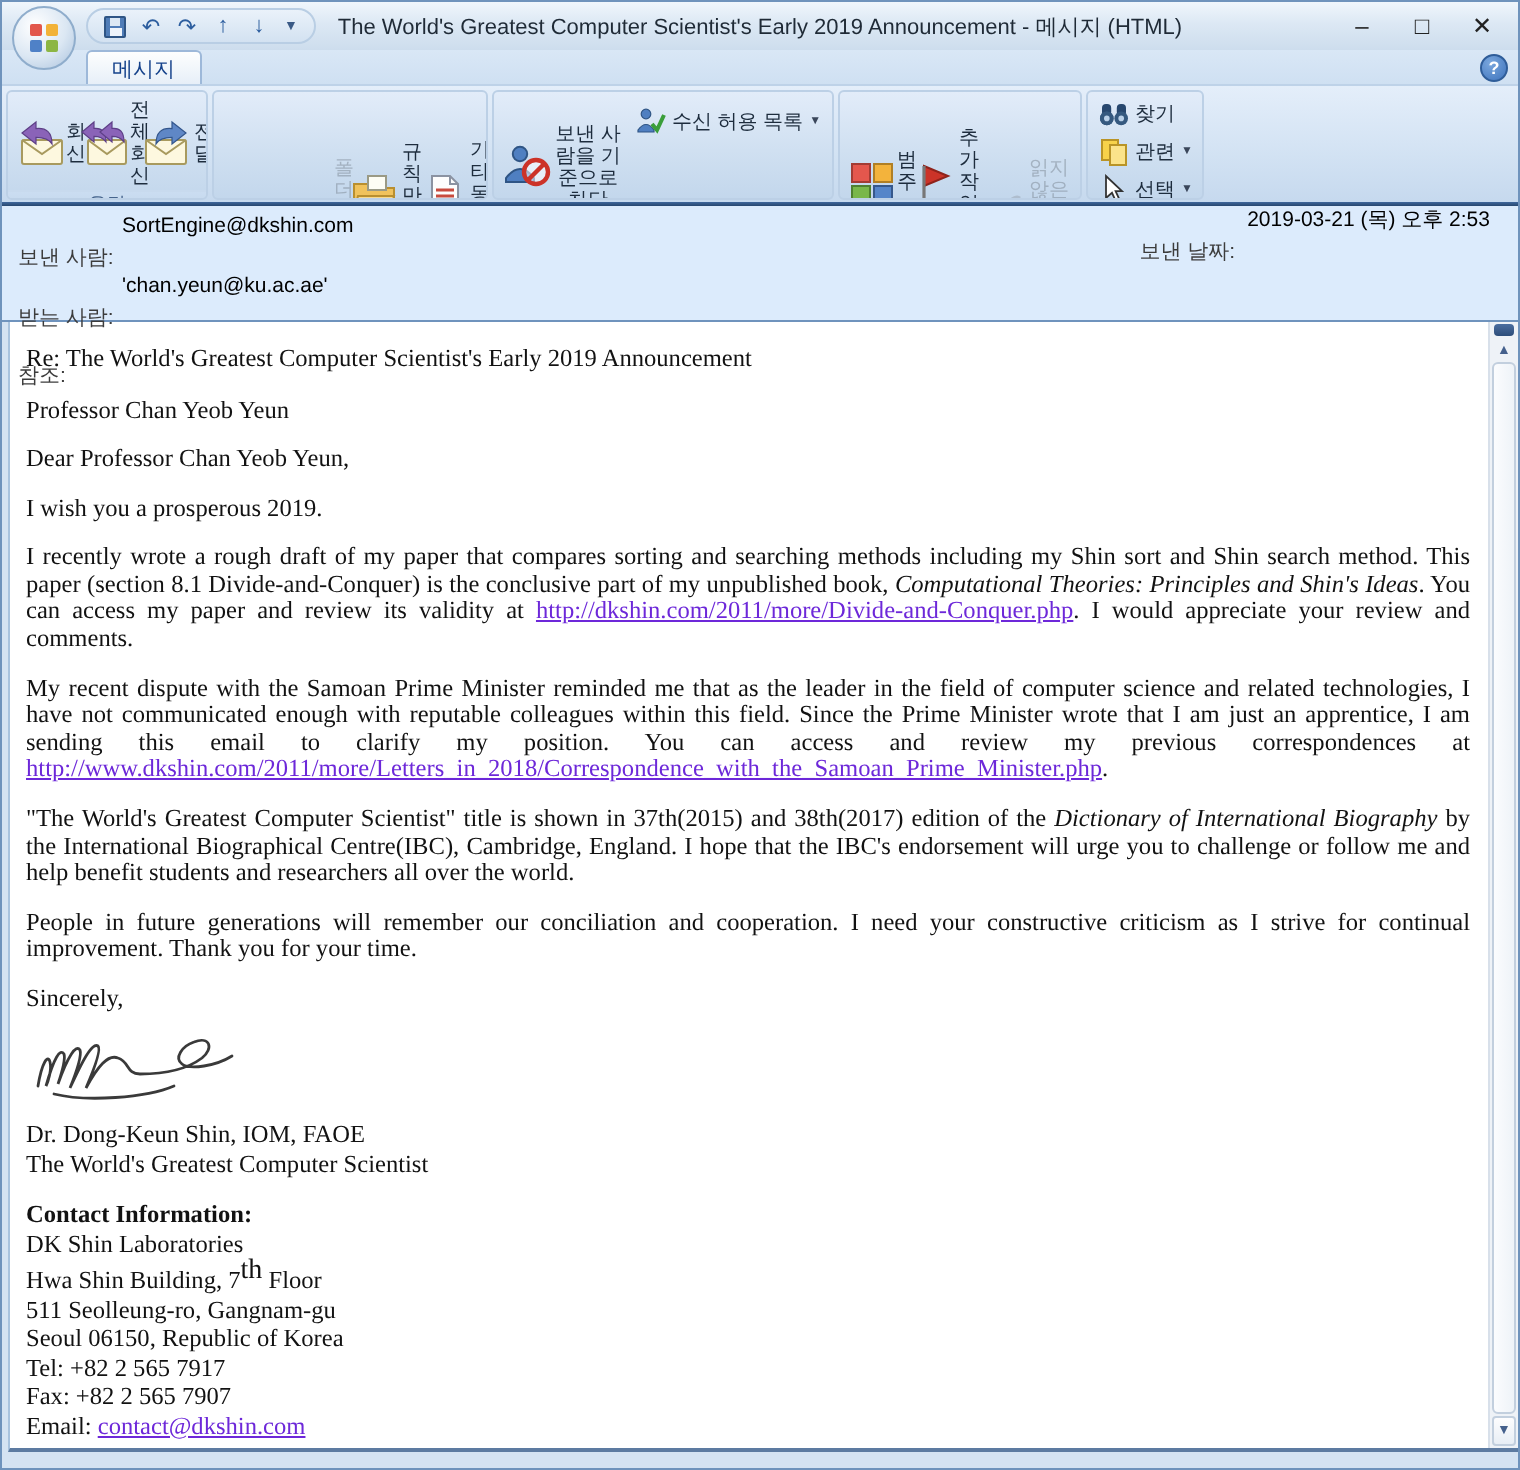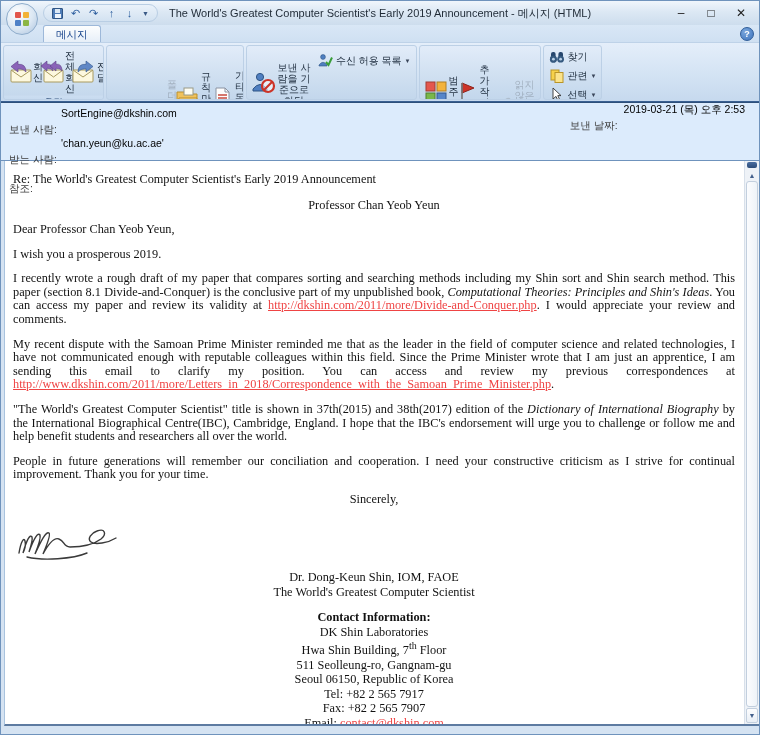--- a/index.html
+++ b/index.html
@@ -52,27 +52,27 @@
   .sentdate { position:absolute; right:14px; top:0; display:flex; gap:6px; }
   .sentdate .hlabel { width:auto; }
 
   
   .bodywrap { flex:1; display:flex; background:#d5e3f2; padding:0 0 8px 3px; min-height:0; }
   .bodyarea { flex:1; background:#fff; border-left:1px solid #a9c3de; border-bottom:2px solid #5d7ba1; display:flex; min-width:0; }
   .bodycontent { flex:1; padding:12px 9px 0 8px; font-family:"Liberation Serif",serif; font-size:12.3px; line-height:13.6px; color:#121212; overflow:hidden; min-width:0; }
   .para { margin-bottom:11px; }
   .para.just { text-align:justify; }
   .blk { margin-bottom:11px; }
-  .blk .ln { line-height:14.5px;text-align:center; }
+  .blk .ln { line-height:14.5px; }
   .it { font-style:italic; }
   .bd { font-weight:bold; }
-  .sup { vertical-align:super; font-size:10px; }
-  .lnk { color:#ef4444; text-decoration:underline; cursor:pointer;font-family:Liberation Serif, serif; }
+  .sup { vertical-align:super; font-size:14px; }
+  .lnk { color:#6d28d9; text-decoration:underline; cursor:pointer;font-family:Liberation Serif, serif; }
   .sigblock { margin:1px 0 2px; }
-  .tightp { margin-bottom:14px;text-align:center; }
+  .tightp { margin-bottom:4px; }
 
   
   .scrollbar { width:15px; flex:0 0 auto; background:#eef2f7; border-left:1px solid #d8e0ea; display:flex; flex-direction:column; align-items:stretch; }
   .sb-grip { height:6px; background:linear-gradient(#4a6d9f,#2d4d7a); border-radius:2px; margin:1px 2px; }
   .sb-arrow { height:12px; display:flex; align-items:center; justify-content:center; font-size:7px; color:#44608c; }
   .sb-thumb { flex:1; margin:0 1px; background:linear-gradient(90deg,#fbfcfe,#eef3f8); border:1px solid #c2cfde; border-radius:3px; }
   .sb-btn { height:15px; margin:1px; border:1px solid #c2cfde; border-radius:2px; background:linear-gradient(#fdfdfe,#e8eef5); display:flex; align-items:center; justify-content:center; font-size:7px; color:#44608c; }
 </style>
 </head>
 <body>

